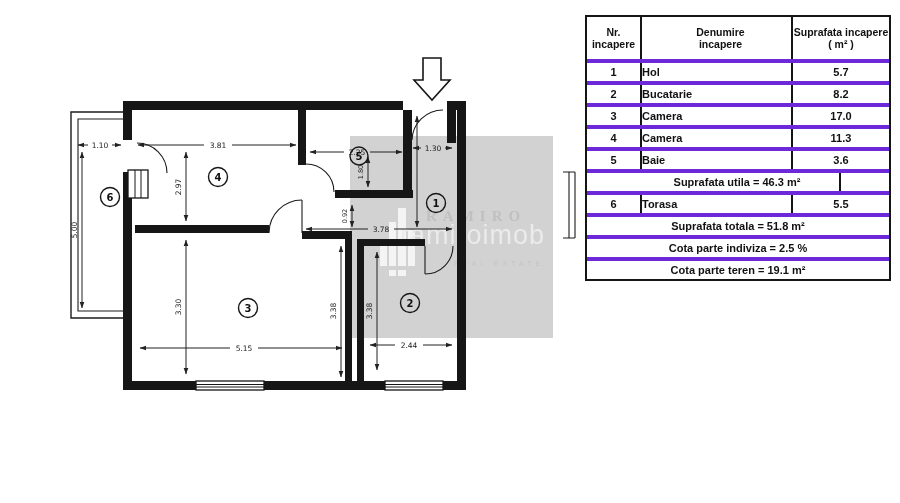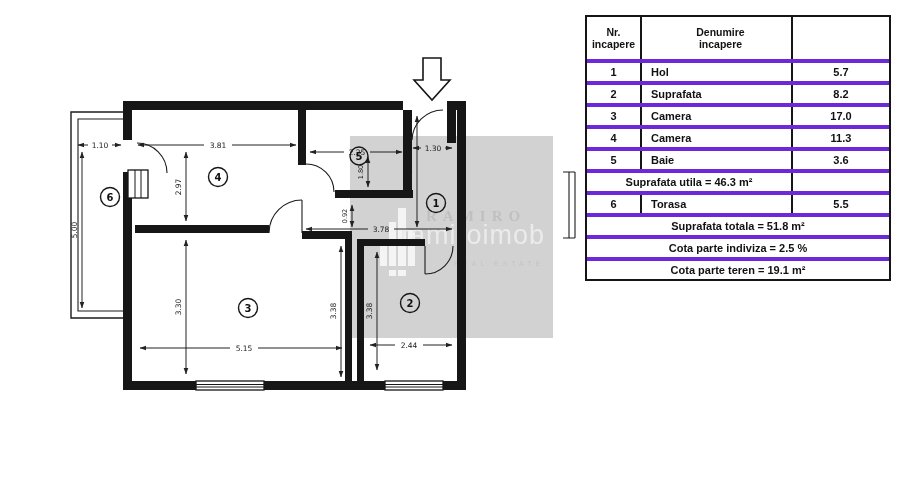--- a/index.html
+++ b/index.html
@@ -25,28 +25,28 @@
   .circ{stroke:#161616;stroke-width:1.4;fill:none;}
   .winfill{fill:#fff;stroke:#161616;stroke-width:1.3;}
   
   .tbl{position:absolute;left:585px;top:15px;width:302px;border:2px solid #151515;
        font-weight:700;font-size:11px;}
   .trow{display:flex;border-bottom:4px solid #6d28d9;align-items:stretch;}
   .trow:last-child{border-bottom:none;}
   .c{display:flex;align-items:center;justify-content:center;text-align:center;}
   .c1{width:53px;border-right:2px solid #151515;flex:none;}
   .c2{width:151px;border-right:2px solid #151515;flex:none;justify-content:flex-start;
-      padding-left:9px;box-sizing:border-box;}
+      box-sizing:border-box;}
   .c3{flex:1;}
   .head{height:42px;font-size:10.5px;line-height:12px;}
   .head .c2{justify-content:center;padding-left:8px;}
   .hwrap{max-width:78px;margin:0 auto;}
   .r{height:18px;}
   .c12{width:204px;border-right:2px solid #151515;flex:none;display:flex;
-       align-items:center;justify-content:center;}
+       align-items:center;justify-content:center;margin-left:48px;}
   .full{height:18px;display:flex;align-items:center;justify-content:center;}
 </style>
 </head>
 <body>
 
 <div class="canvas">
 
   <div class="wm">
     <svg class="wm-icon" width="48" height="74">
       <g fill="#f4f4f4">
@@ -189,30 +189,33 @@
   </svg>
 
   <div class="tbl">
     <div class="trow head">
       <div class="c c1">
           <span class="hwrap">Nr. incapere</span>
         </div>
       <div class="c c2">
           <span class="hwrap">Denumire incapere</span>
         </div>
+      <div class="c c3">
+        <span><span>Suprafata incapere</span><br><span>( m² )</span></span>
+      </div>
     </div>
 
     <div class="trow r">
       <div class="c c1">1</div>
       <div class="c c2">Hol</div>
       <div class="c c3">5.7</div>
     </div>
     <div class="trow r">
       <div class="c c1">2</div>
-      <div class="c c2">Suprafata</div>
+      <div class="c c2">Bucatarie</div>
       <div class="c c3">8.2</div>
     </div>
     <div class="trow r">
       <div class="c c1">3</div>
       <div class="c c2">Camera</div>
       <div class="c c3">17.0</div>
     </div>
     <div class="trow r">
       <div class="c c1">4</div>
       <div class="c c2">Camera</div>

